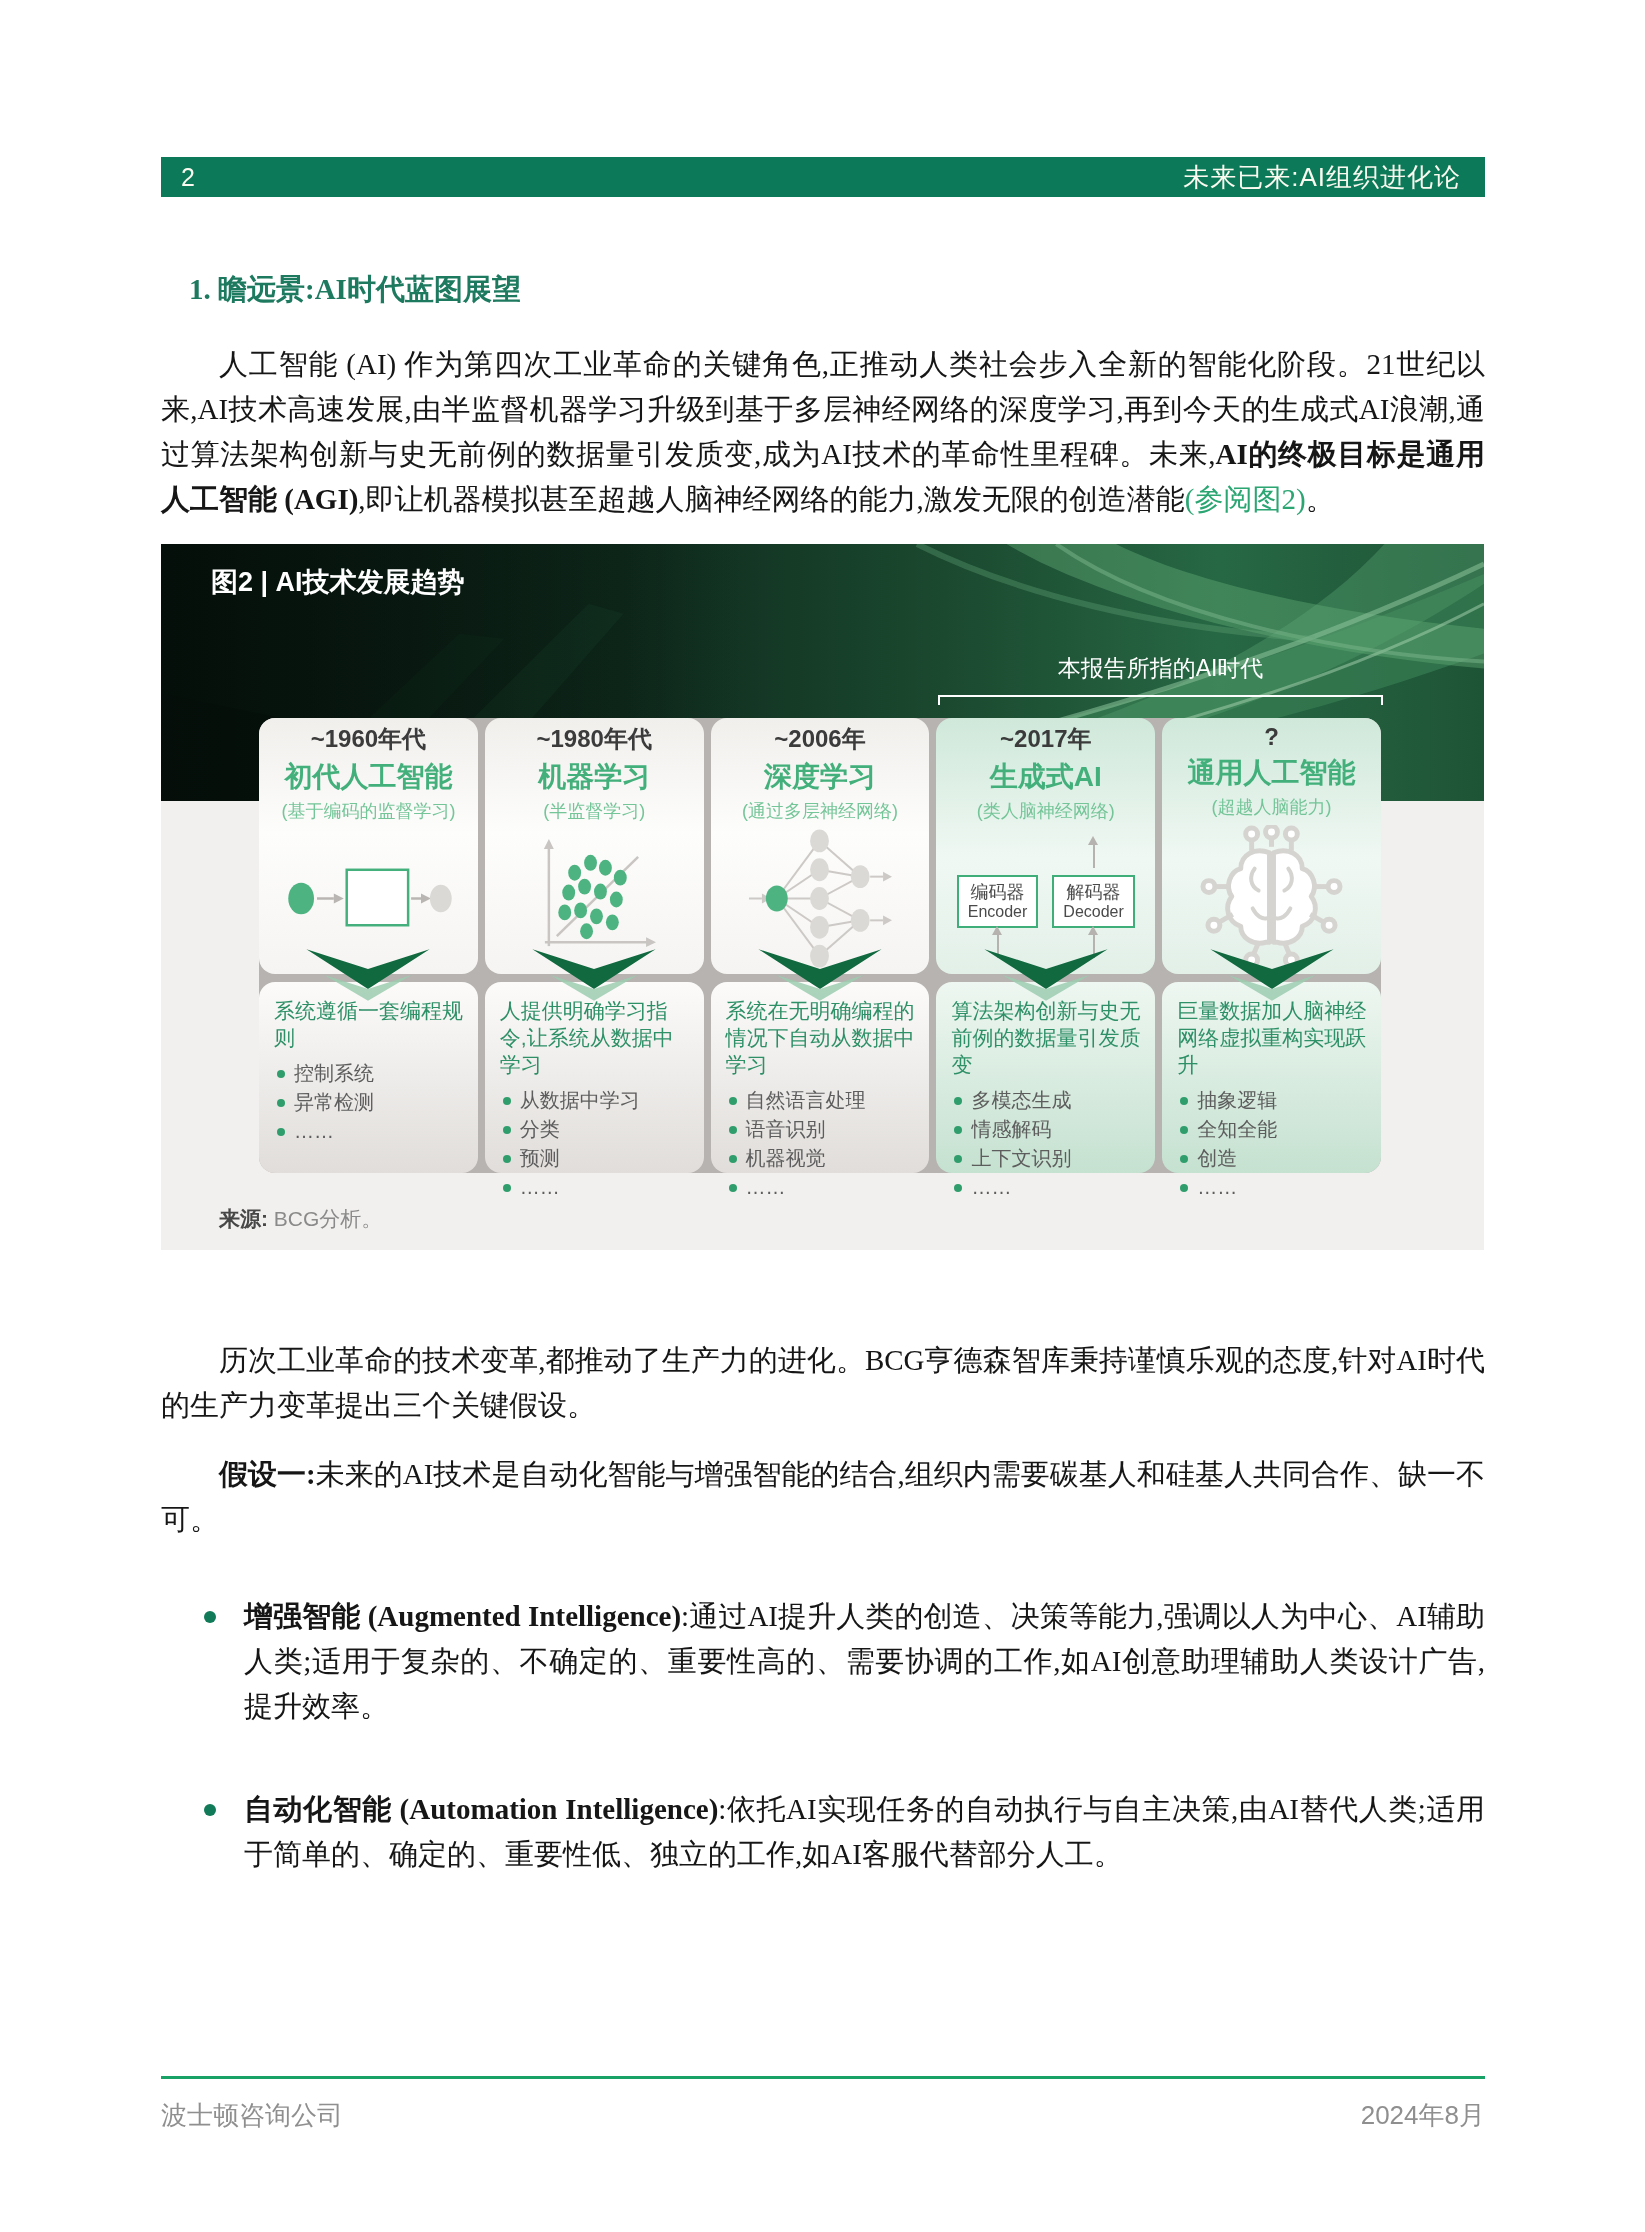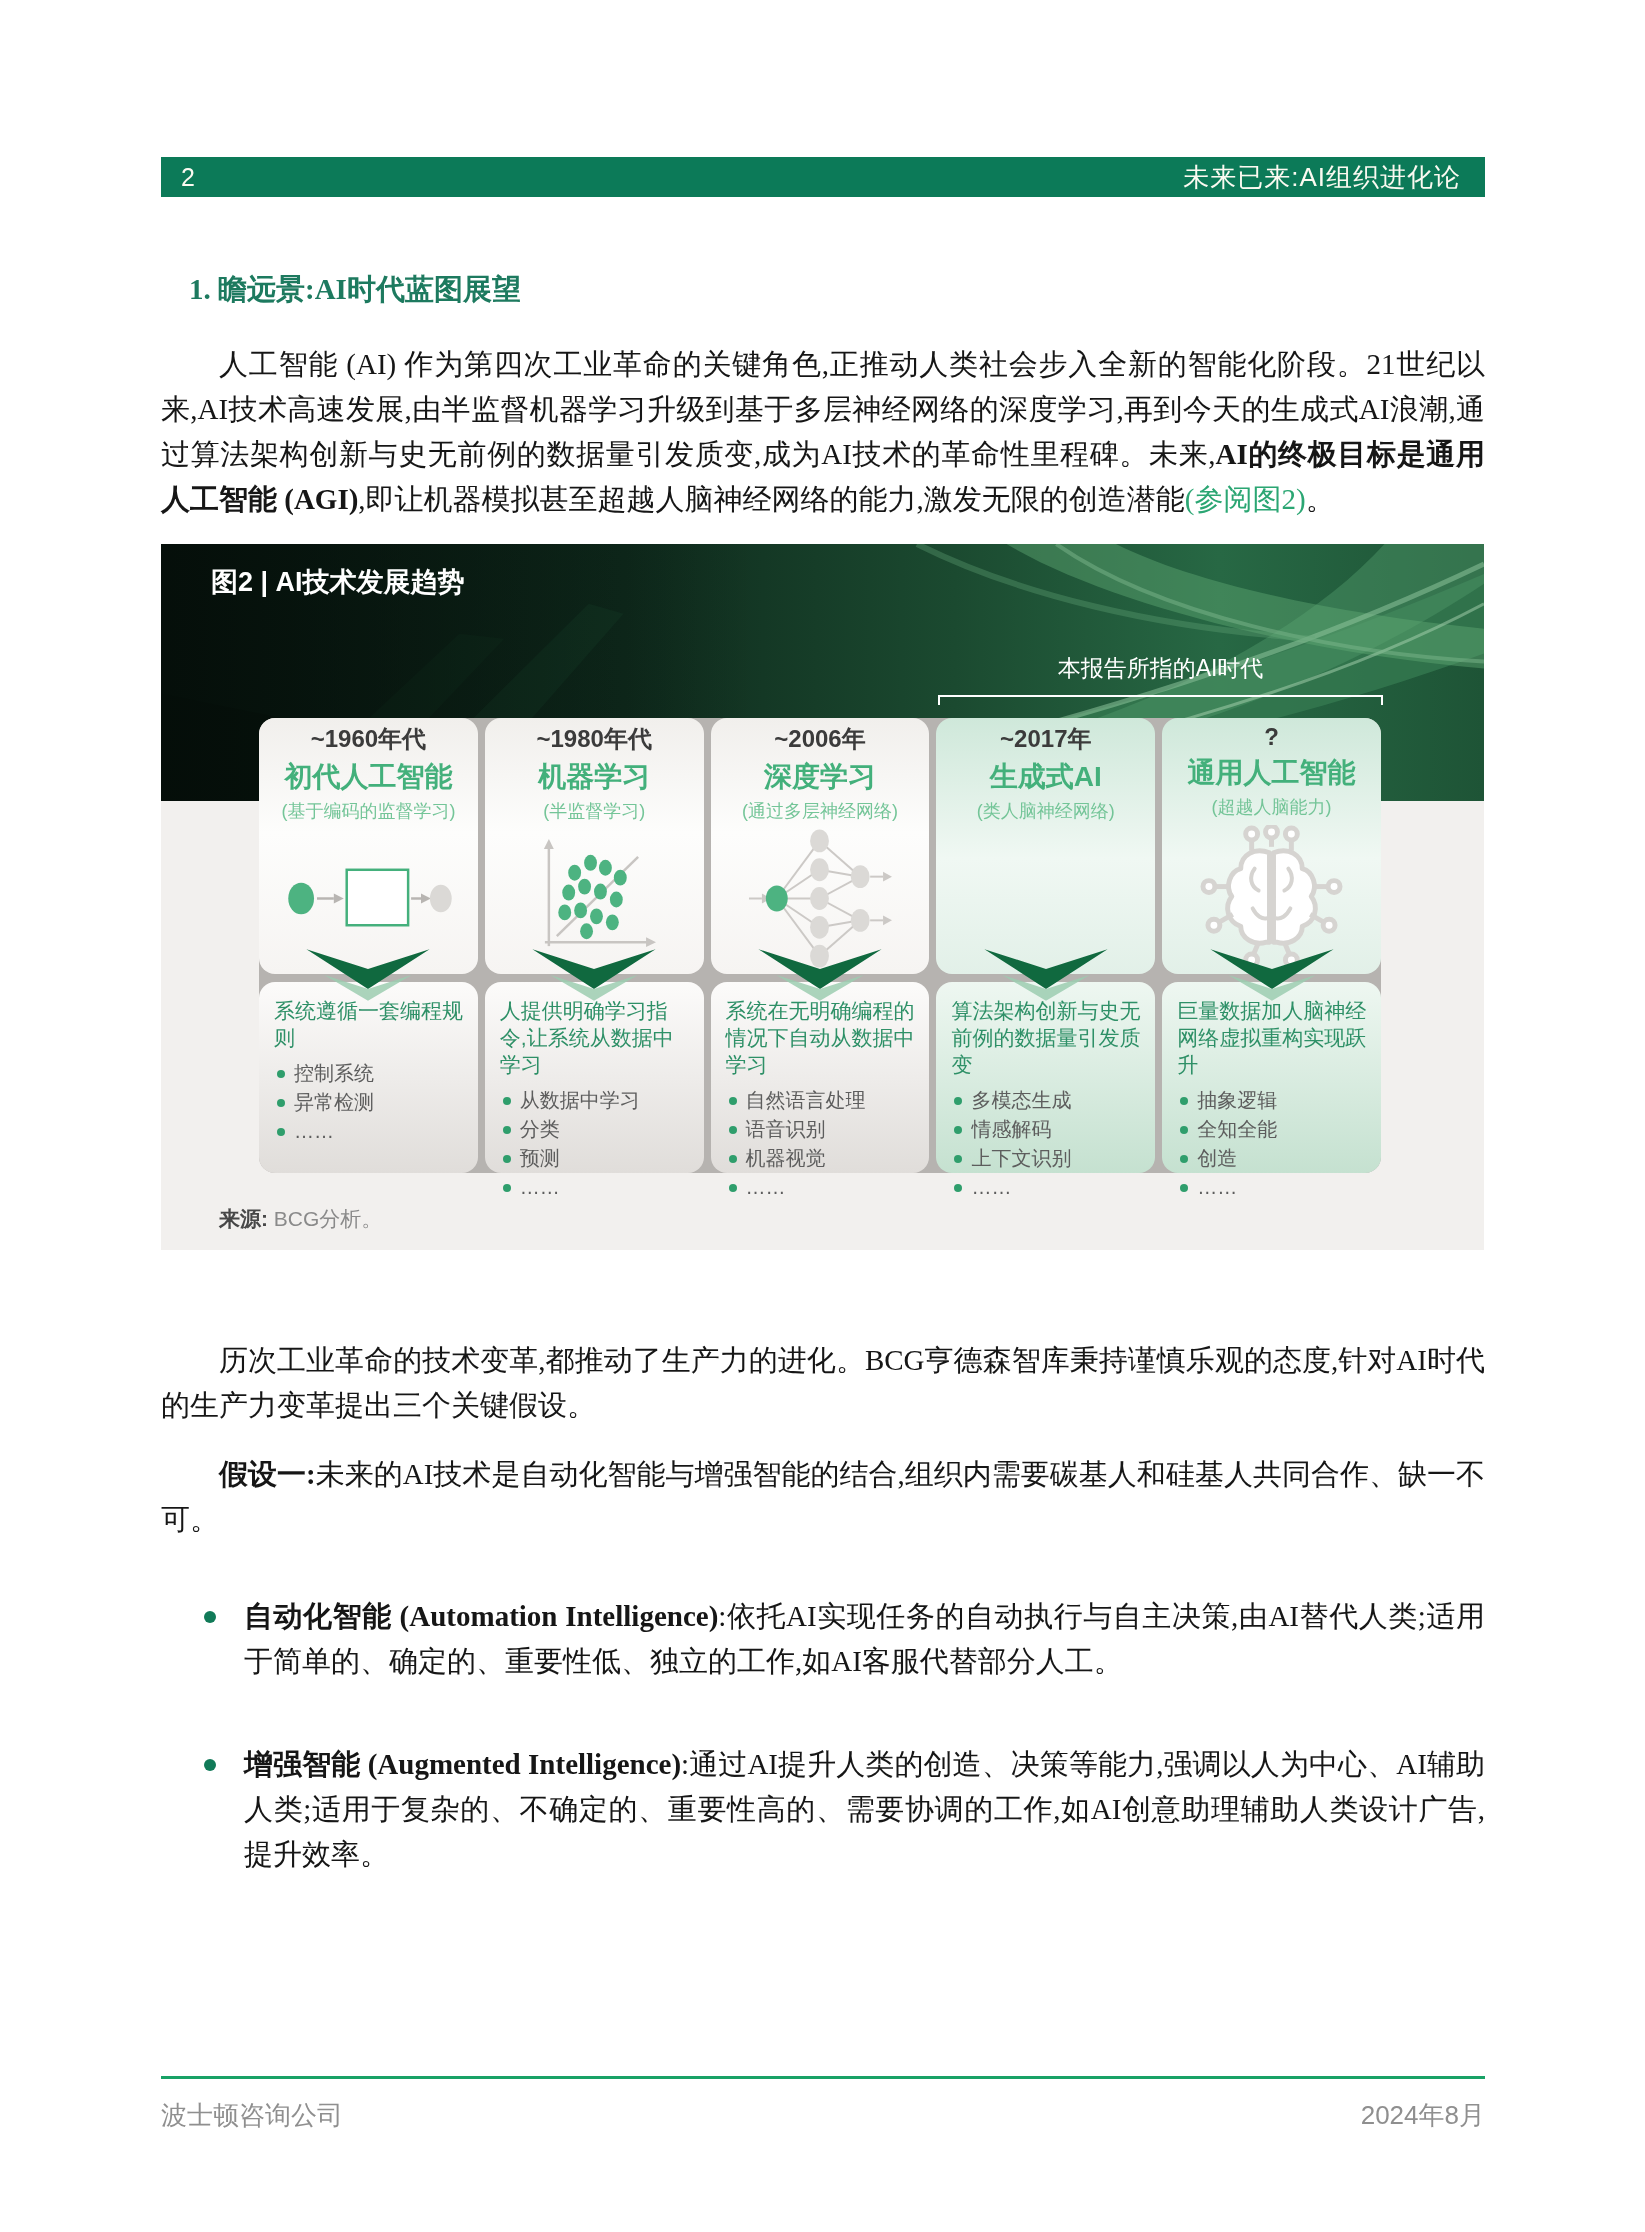--- a/index.html
+++ b/index.html
@@ -238,20 +238,39 @@
                 <path d="M8,1 L70,21 L132,1 L70,41 Z" fill="#10693f"></path>
                 <path d="M26,27 L70,41 L114,27 L70,53 Z" fill="#9ccdb0" opacity="0.85"></path>
               </svg>
           </div>
         </div>
 
         <div class="card-top ct-mint">
           <div class="card-year">~2017年</div>
           <div class="card-name">生成式AI</div>
           <div class="card-sub">(类人脑神经网络)</div>
+          <div class="card-icon">
+            <div class="ed-wrap">
+              <div class="ed-col">
+                <div class="ed-box">
+                  <div class="ed-zh">编码器</div>
+                  <div class="ed-en">Encoder</div>
+                </div>
+                <div class="arrow-up below"></div>
+              </div>
+              <div class="ed-col">
+                <div class="ed-box">
+                  <div class="ed-zh">解码器</div>
+                  <div class="ed-en">Decoder</div>
+                </div>
+                <div class="arrow-up below"></div>
+                <div class="arrow-up above"></div>
+              </div>
+            </div>
+          </div>
           <div class="chev">
             <svg width="139" height="56" viewBox="0 0 140 56">
                 <path d="M8,1 L70,21 L132,1 L70,41 Z" fill="#10693f"></path>
                 <path d="M26,27 L70,41 L114,27 L70,53 Z" fill="#9ccdb0" opacity="0.85"></path>
               </svg>
           </div>
         </div>
 
         <div class="card-top ct-mint">
           <div class="card-year">?</div>
@@ -351,22 +370,22 @@
         <span class="src-label">来源:</span>
         <span>BCG分析。</span>
       </div>
     </div>
 
     <p class="body-par" style="margin-top:88px;">历次工业革命的技术变革,都推动了生产力的进化。BCG亨德森智库秉持谨慎乐观的态度,针对AI时代的生产力变革提出三个关键假设。</p>
 
     <p class="body-par" style="margin-top:24px;"><span class="b">假设一:</span><span>未来的AI技术是自动化智能与增强智能的结合,组织内需要碳基人和硅基人共同合作、缺一不可。</span></p>
 
     <ul class="main-bullets">
+      <li><span class="term">增强智能 (Augmented Intelligence)</span><span>:通过AI提升人类的创造、决策等能力,强调以人为中心、AI辅助人类;适用于复杂的、不确定的、重要性高的、需要协调的工作,如AI创意助理辅助人类设计广告,提升效率。</span></li>
       <li><span class="term">自动化智能 (Automation Intelligence)</span><span>:依托AI实现任务的自动执行与自主决策,由AI替代人类;适用于简单的、确定的、重要性低、独立的工作,如AI客服代替部分人工。</span></li>
-      <li><span class="term">增强智能 (Augmented Intelligence)</span><span>:通过AI提升人类的创造、决策等能力,强调以人为中心、AI辅助人类;适用于复杂的、不确定的、重要性高的、需要协调的工作,如AI创意助理辅助人类设计广告,提升效率。</span></li>
     </ul>
 
   </div>
 
   <div class="footer">
     <span>波士顿咨询公司</span>
     <span>2024年8月</span>
   </div>
 </div>
 

